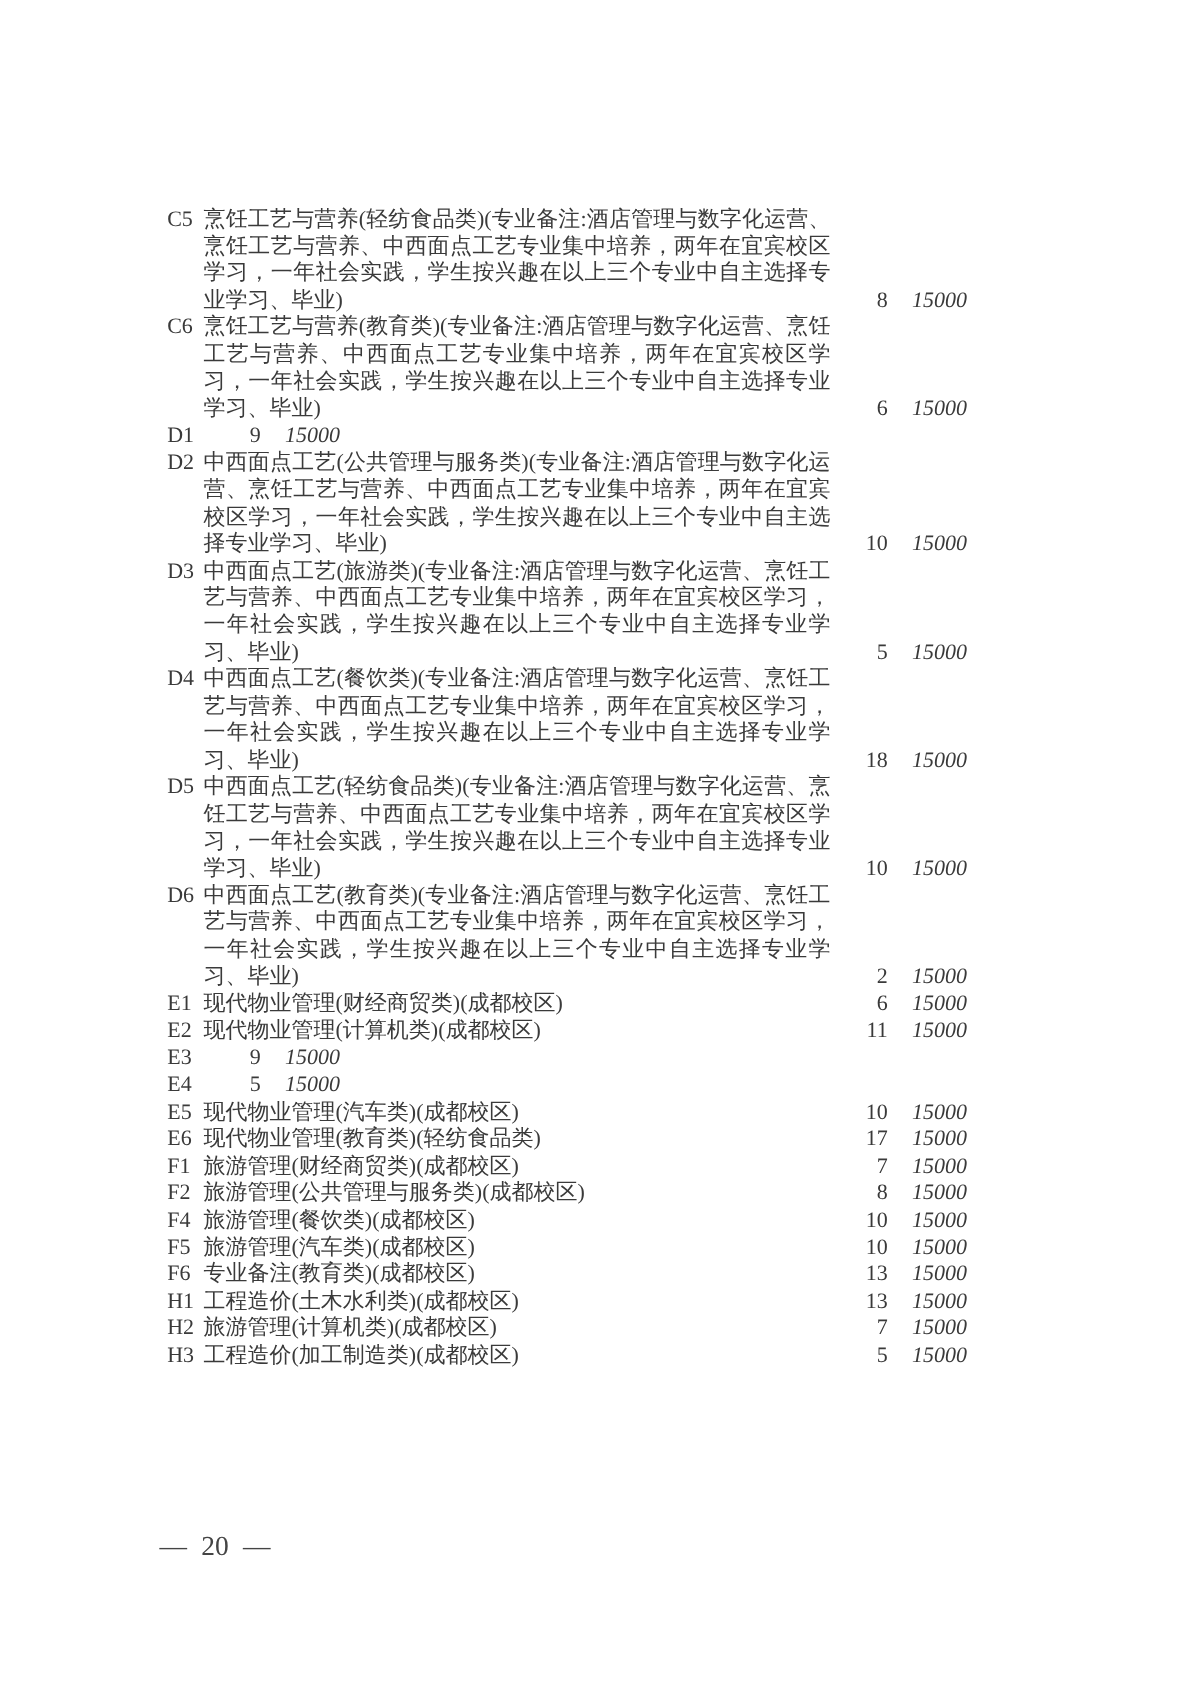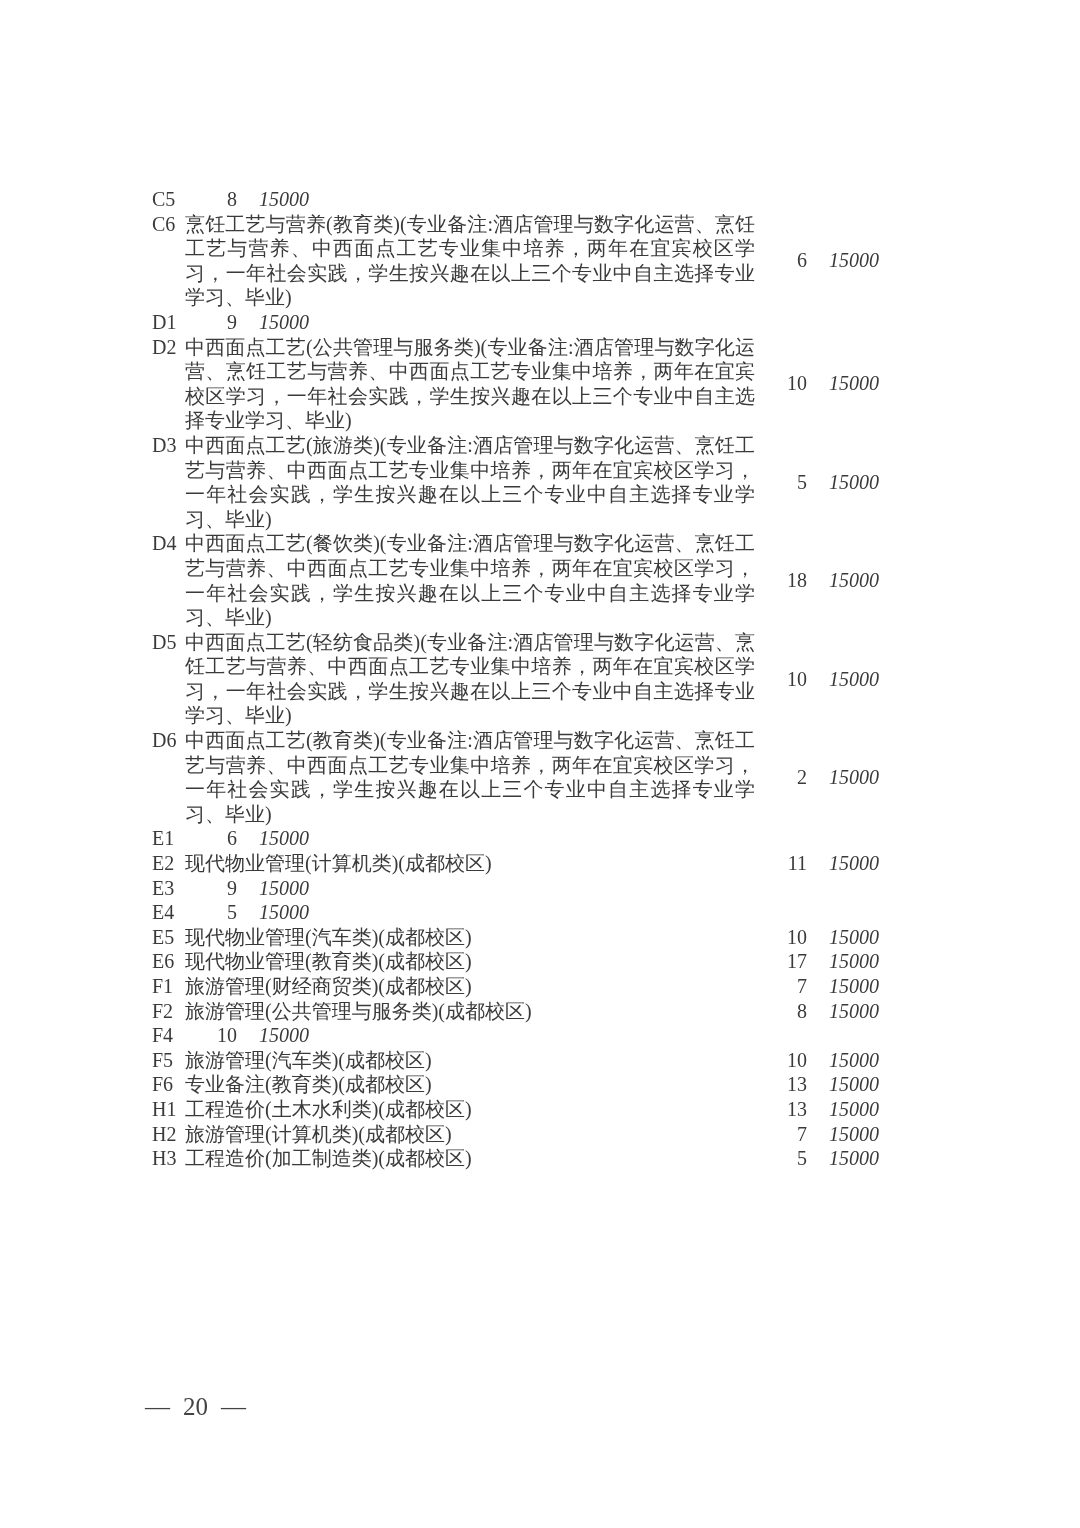--- a/index.html
+++ b/index.html
@@ -14,21 +14,21 @@
   .doc-table {
     position: absolute;
     left: 152px;
     top: 187px;
     width: 727px;
     font-size: 20px;
     line-height: 24.6px;
   }
   .row {
     display: flex;
-    align-items: center;
+    align-items: flex-end;
   }
   .code {
     flex: none;
     width: 33px;
     align-self: flex-start;
     white-space: nowrap;
   }
   .desc {
     flex: none;
     width: 570px;
@@ -57,20 +57,21 @@
     line-height: 30px;
     color: #444444;
   }
 </style>
 </head>
 <body>
 
 <div class="doc-table">
   <div class="row">
     <div class="code">C5</div>
+    <div class="desc">烹饪工艺与营养(轻纺食品类)(专业备注:酒店管理与数字化运营、烹饪工艺与营养、中西面点工艺专业集中培养，两年在宜宾校区学习，一年社会实践，学生按兴趣在以上三个专业中自主选择专业学习、毕业)</div>
     <div class="count">8</div>
     <div class="fee">15000</div>
   </div>
 
   <div class="row">
     <div class="code">C6</div>
     <div class="desc">烹饪工艺与营养(教育类)(专业备注:酒店管理与数字化运营、烹饪工艺与营养、中西面点工艺专业集中培养，两年在宜宾校区学习，一年社会实践，学生按兴趣在以上三个专业中自主选择专业学习、毕业)</div>
     <div class="count">6</div>
     <div class="fee">15000</div>
   </div>
@@ -111,20 +112,21 @@
 
   <div class="row">
     <div class="code">D6</div>
     <div class="desc">中西面点工艺(教育类)(专业备注:酒店管理与数字化运营、烹饪工艺与营养、中西面点工艺专业集中培养，两年在宜宾校区学习，一年社会实践，学生按兴趣在以上三个专业中自主选择专业学习、毕业)</div>
     <div class="count">2</div>
     <div class="fee">15000</div>
   </div>
 
   <div class="row">
     <div class="code">E1</div>
+    <div class="desc">现代物业管理(财经商贸类)(成都校区)</div>
     <div class="count">6</div>
     <div class="fee">15000</div>
   </div>
 
   <div class="row">
     <div class="code">E2</div>
     <div class="desc">现代物业管理(计算机类)(成都校区)</div>
     <div class="count">11</div>
     <div class="fee">15000</div>
   </div>
@@ -143,41 +145,42 @@
 
   <div class="row">
     <div class="code">E5</div>
     <div class="desc">现代物业管理(汽车类)(成都校区)</div>
     <div class="count">10</div>
     <div class="fee">15000</div>
   </div>
 
   <div class="row">
     <div class="code">E6</div>
-    <div class="desc">现代物业管理(教育类)(成都校区)</div>
+    <div class="desc">现代物业管理(教育类)(轻纺食品类)</div>
     <div class="count">17</div>
     <div class="fee">15000</div>
   </div>
 
   <div class="row">
     <div class="code">F1</div>
     <div class="desc">旅游管理(财经商贸类)(成都校区)</div>
     <div class="count">7</div>
     <div class="fee">15000</div>
   </div>
 
   <div class="row">
     <div class="code">F2</div>
     <div class="desc">旅游管理(公共管理与服务类)(成都校区)</div>
     <div class="count">8</div>
     <div class="fee">15000</div>
   </div>
 
   <div class="row">
     <div class="code">F4</div>
+    <div class="desc">旅游管理(餐饮类)(成都校区)</div>
     <div class="count">10</div>
     <div class="fee">15000</div>
   </div>
 
   <div class="row">
     <div class="code">F5</div>
     <div class="desc">旅游管理(汽车类)(成都校区)</div>
     <div class="count">10</div>
     <div class="fee">15000</div>
   </div>

